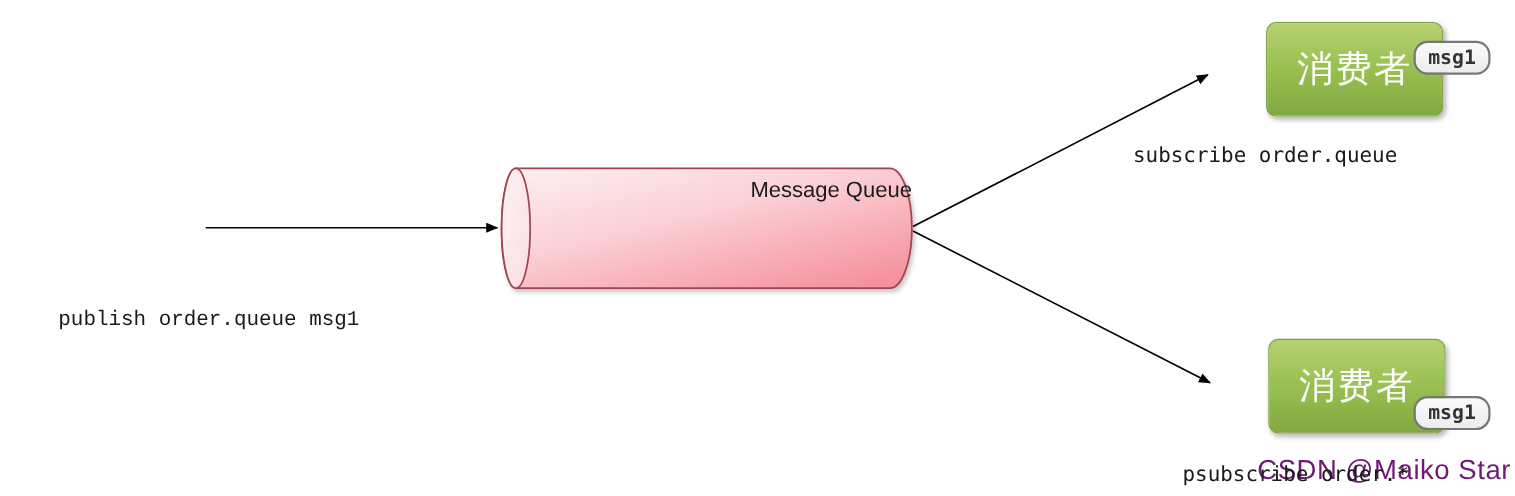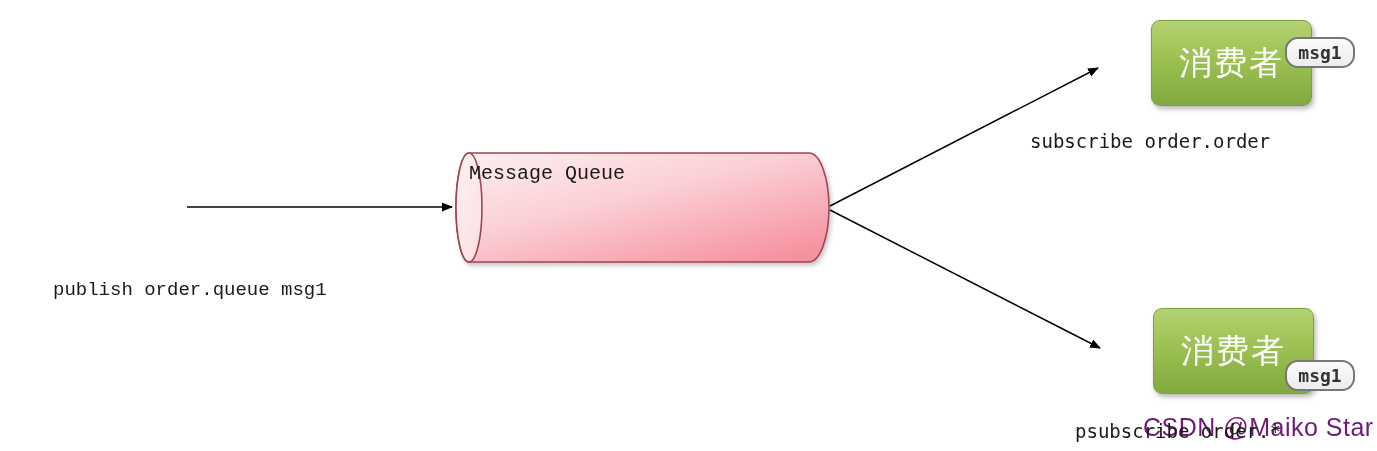--- a/index.html
+++ b/index.html
@@ -52,22 +52,22 @@
     border-radius: 9px;
     font-size: 33px;
   }
   .node-consumer.top { left: 1103px; top: 20px; }
   .node-consumer.bottom { left: 1105px; top: 308px; }
 
   
   .queue-label {
     left: 469px; top: 162px;
     width: 360px;
-    text-align: left;
-    font-family: Liberation Mono, monospace;
+    text-align: right;
+    font-family: Liberation Sans, sans-serif;
     font-size: 20px;
     color: #1a1a1a;
   }
 
   
   .command {
     font-family: "DejaVu Sans Mono", monospace;
     font-size: 19px;
     color: #1a1a1a;
     white-space: nowrap;
@@ -146,21 +146,21 @@
   </svg>
 
   <div class="abs queue-label">Message Queue</div>
 
   <div class="abs command cmd-publish">publish order.queue msg1</div>
 
   <div class="node node-consumer top">
     <span>消费者</span>
   </div>
   <div class="badge top">msg1</div>
-  <div class="abs command cmd-subscribe">subscribe order.order</div>
+  <div class="abs command cmd-subscribe">subscribe order.queue</div>
 
   <div class="node node-consumer bottom">
     <span>消费者</span>
   </div>
   <div class="badge bottom">msg1</div>
   <div class="abs command cmd-psubscribe">psubscribe order.*</div>
 
 </div>
 
 </body></html>

